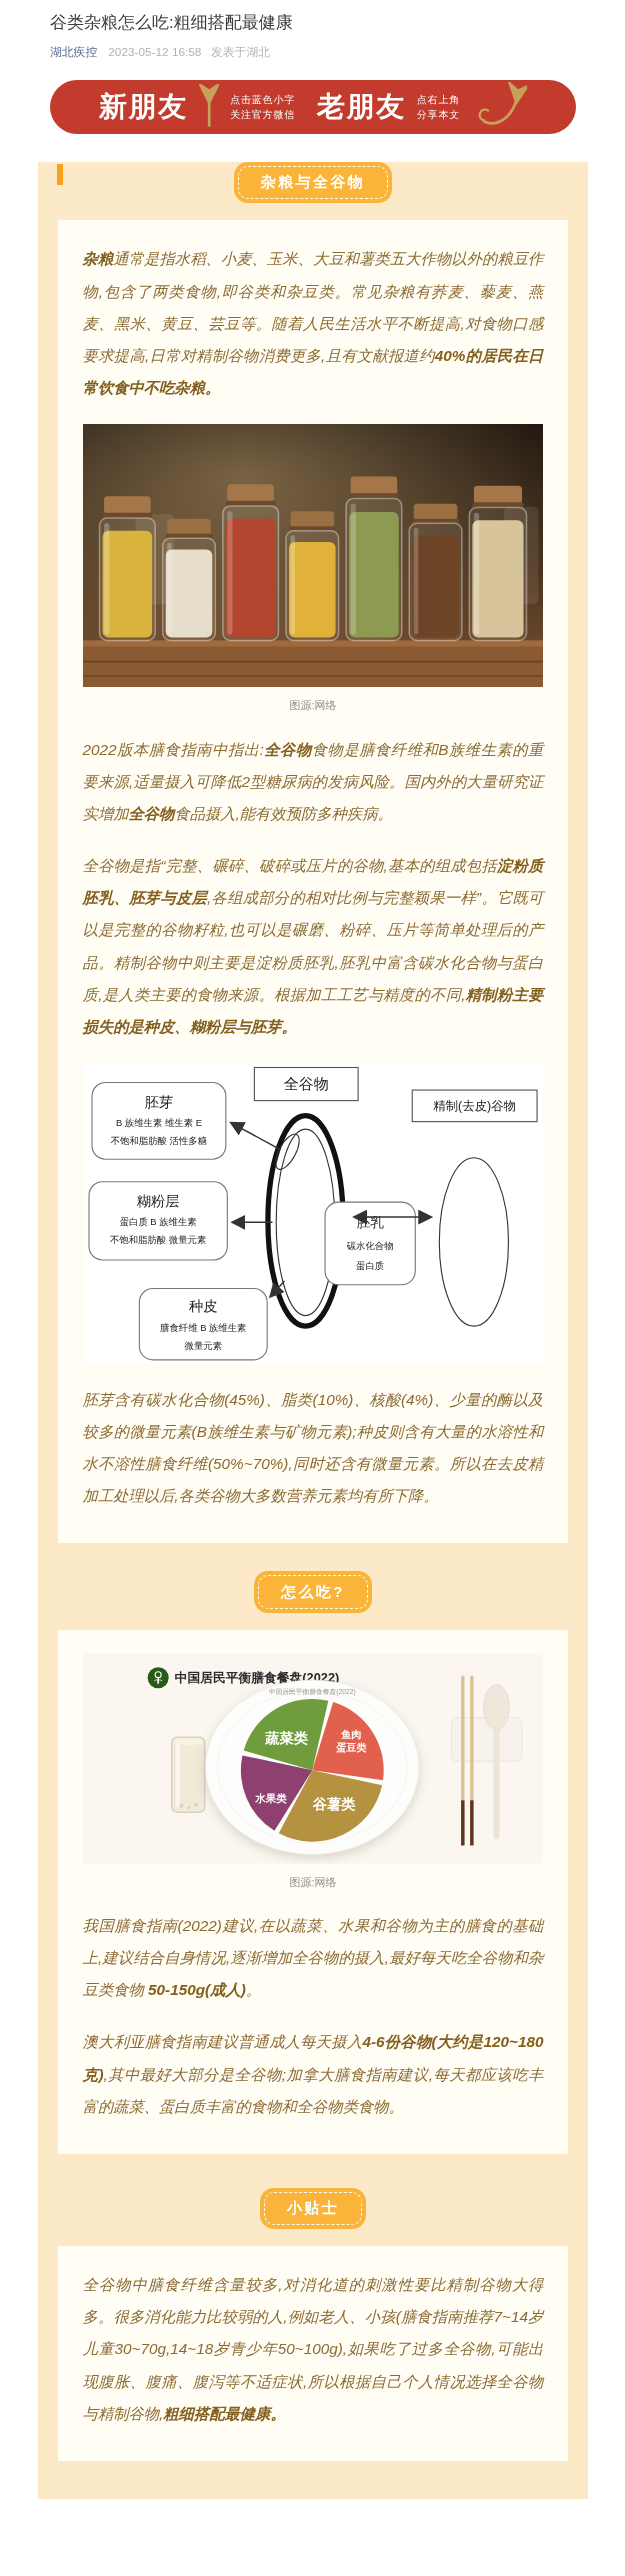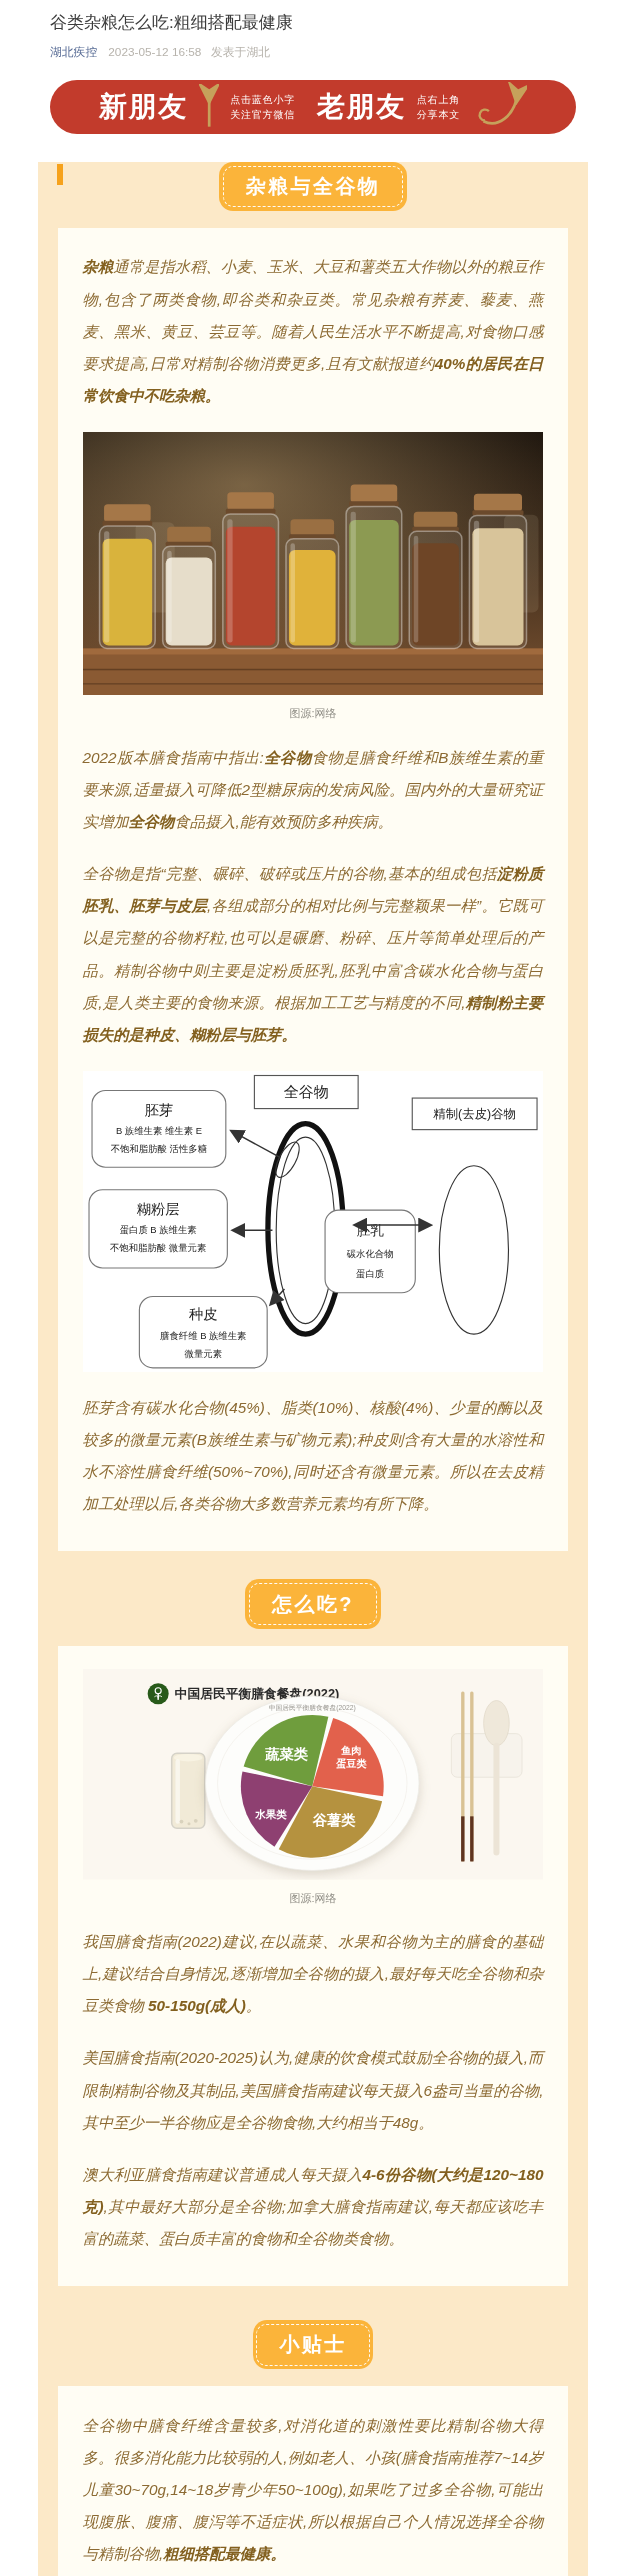--- a/index.html
+++ b/index.html
@@ -30,21 +30,21 @@
   
   .content {
     position: relative;
     margin: 28px 38px 0; background: #fce9c8; padding-bottom: 38px;
   }
   .deco-bar { position: absolute; top: 2.4px; left: 19px; width: 5.5px; height: 20.4px; background: #f6a21c; }
 
   .pill { width: max-content; margin: 23.5px auto 0; background: #fbb43a; border-radius: 14px; padding: 3.9px; }
   .pill-inner {
     display: block; border: 1.6px dashed rgba(255,255,255,.95); border-radius: 10.2px;
-    padding: 6.3px 22px; color: #fff; font-size: 20px; font-weight: bold; letter-spacing: 2.4px;
+    padding: 6.3px 22px; color: #fff; font-size: 15px; font-weight: bold; letter-spacing: 2.4px;
   }
 
   .card { background: #fffdf4; margin: 17px 19.6px 0; padding: 3.1px 25px 11px; }
   .card p {
     font-size: 15.3px; line-height: 2.1; color: #8c6a32;
     text-align: justify; margin: 20px 0; font-style: italic;
   }
   .card p b { font-weight: bold; color: #83601f; }
 
   .figure { margin: 20.4px 0 0; line-height: 0; }
@@ -296,21 +296,20 @@
           <text x="271" y="120" font-size="19" font-weight="bold" fill="#fff" text-anchor="middle">蔬菜类</text>
           <text x="357" y="113" font-size="13.5" font-weight="bold" fill="#fff" text-anchor="middle">鱼肉</text>
           <text x="357" y="130" font-size="13.5" font-weight="bold" fill="#fff" text-anchor="middle">蛋豆类</text>
           <text x="250" y="198" font-size="14" font-weight="bold" fill="#fff" text-anchor="middle">水果类</text>
           <text x="334" y="208" font-size="19" font-weight="bold" fill="#fff" text-anchor="middle">谷薯类</text>
         </svg>
       </figure>
       <div class="caption">图源:网络</div>
 
       <p><span>我国膳食指南(2022)建议,在以蔬菜、水果和谷物为主的膳食的基础上,建议结合自身情况,逐渐增加全谷物的摄入,最好每天吃全谷物和杂豆类食物 </span><b>50-150g(成人)</b><span>。</span></p>
-      <p><span>美国膳食指南(2020-2025)认为,健康的饮食模式鼓励全谷物的摄入,而限制精制谷物及其制品,美国膳食指南建议每天摄入6盎司当量的谷物,其中至少一半谷物应是全谷物食物,大约相当于48g。</span></p>
       <p><span>澳大利亚膳食指南建议普通成人每天摄入</span><b>4-6份谷物(大约是120~180 克)</b><span>,其中最好大部分是全谷物;加拿大膳食指南建议,每天都应该吃丰富的蔬菜、蛋白质丰富的食物和全谷物类食物。</span></p>
     </section>
 
     <div class="pill" style="margin-top:34px">
       <span class="pill-inner">小贴士</span>
     </div>
 
     <section class="card">
       <p><span>全谷物中膳食纤维含量较多,对消化道的刺激性要比精制谷物大得多。很多消化能力比较弱的人,例如老人、小孩(膳食指南推荐7~14岁儿童30~70g,14~18岁青少年50~100g),如果吃了过多全谷物,可能出现腹胀、腹痛、腹泻等不适症状,所以根据自己个人情况选择全谷物与精制谷物,</span><b>粗细搭配最健康。</b></p>
     </section>

